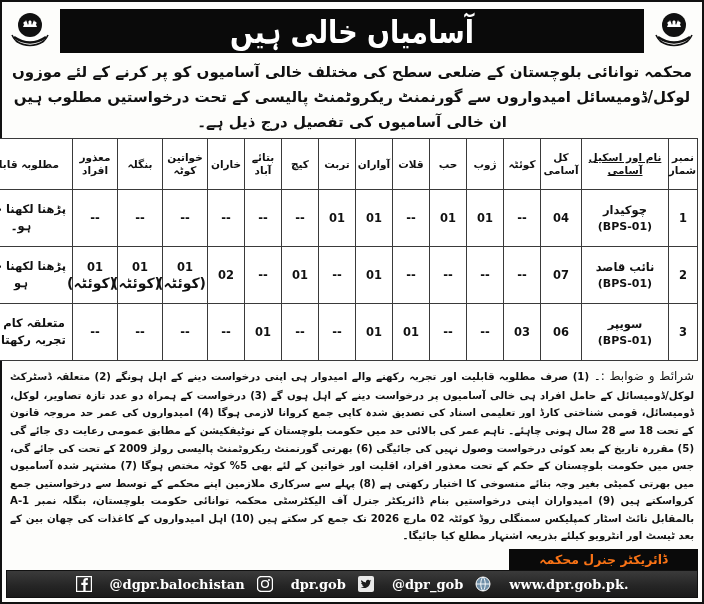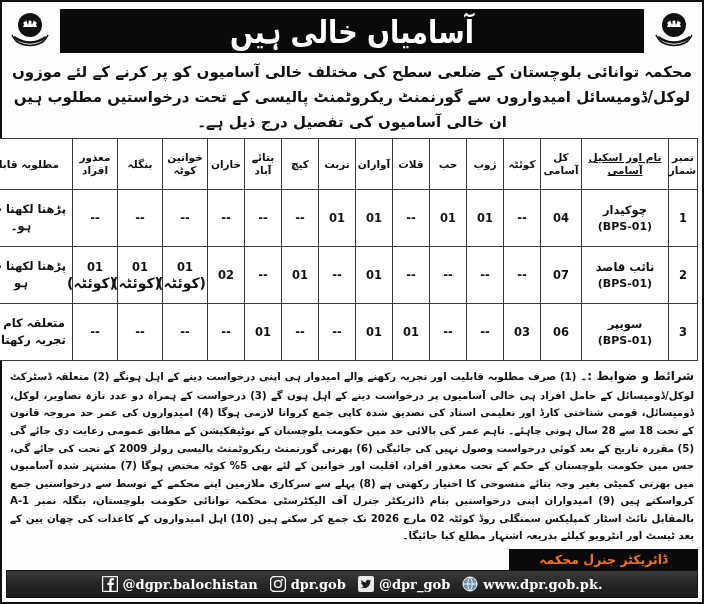--- a/index.html
+++ b/index.html
@@ -77,21 +77,21 @@
   .c-dist{width:34px;}
   .c-quota{width:42px;}
   .c-qual{width:100px;}
 
   
   .terms{
     font-size:10.2px;line-height:1.72;color:#111;
     text-align:justify;
     padding:5px 4px 2px 4px;font-weight:600;
   }
-  .terms b.hd{font-size:12px;font-weight:700;}
+  .terms b.hd{font-size:12px;font-weight:400;}
 
   
   .signwrap{
     display:flex;justify-content:flex-start;padding:2px 0 3px 0;
   }
   .sign{
     background:#0a0a0a;color:#f97316;
     font-size:12.5px;font-weight:700;line-height:1.35;
     padding:3px 16px 4px 16px;text-align:center;
     letter-spacing:1.2px;
@@ -100,21 +100,21 @@
   
   .footer{
     position:absolute;left:4px;right:4px;bottom:4px;
     height:26px;
     background:linear-gradient(180deg,#3b3b3b 0%,#262626 55%,#1a1a1a 100%);
     display:flex;flex-direction:row-reverse;align-items:center;
     justify-content:center;gap:12px;
     direction:ltr;
     border:1px solid #111;
   }
-  .fitem{display:flex;align-items:center;gap:5px;}
+  .fitem{display:flex;align-items:center;gap:18px;}
   .fitem .ftxt{
     color:#fff;font-size:13px;font-weight:700;
     font-family:"DejaVu Serif","Liberation Serif",serif;
     white-space:nowrap;
   }
   .ficon{width:16px;height:16px;flex:0 0 16px;display:block;}
   .ficon svg{display:block;width:16px;height:16px;}
 </style>
 </head>
 <body>

